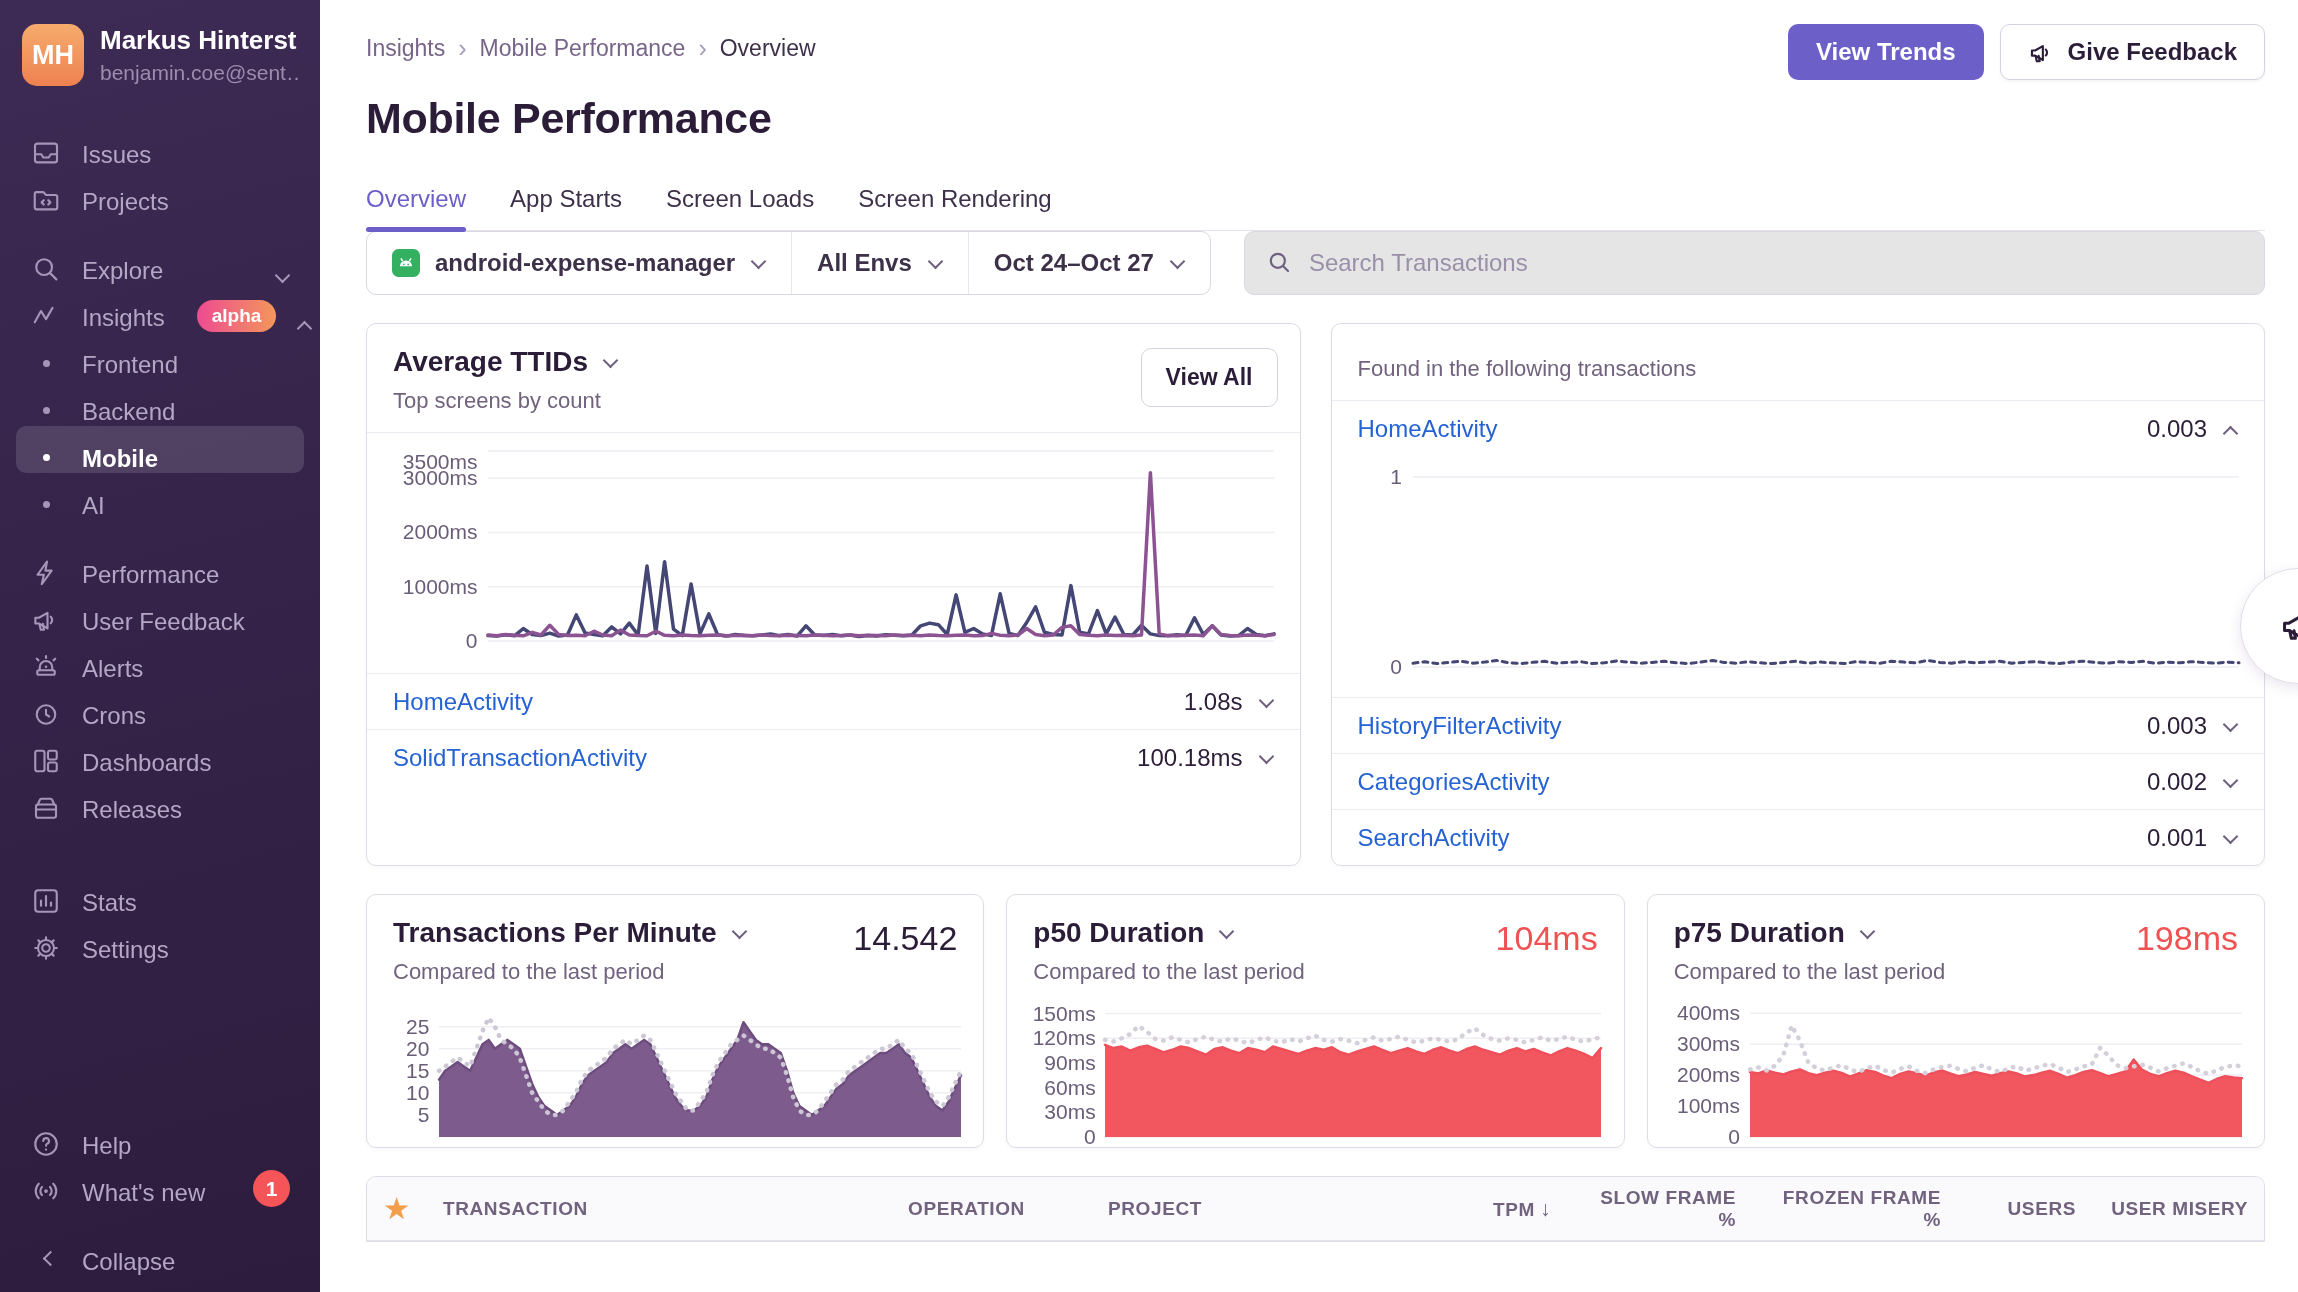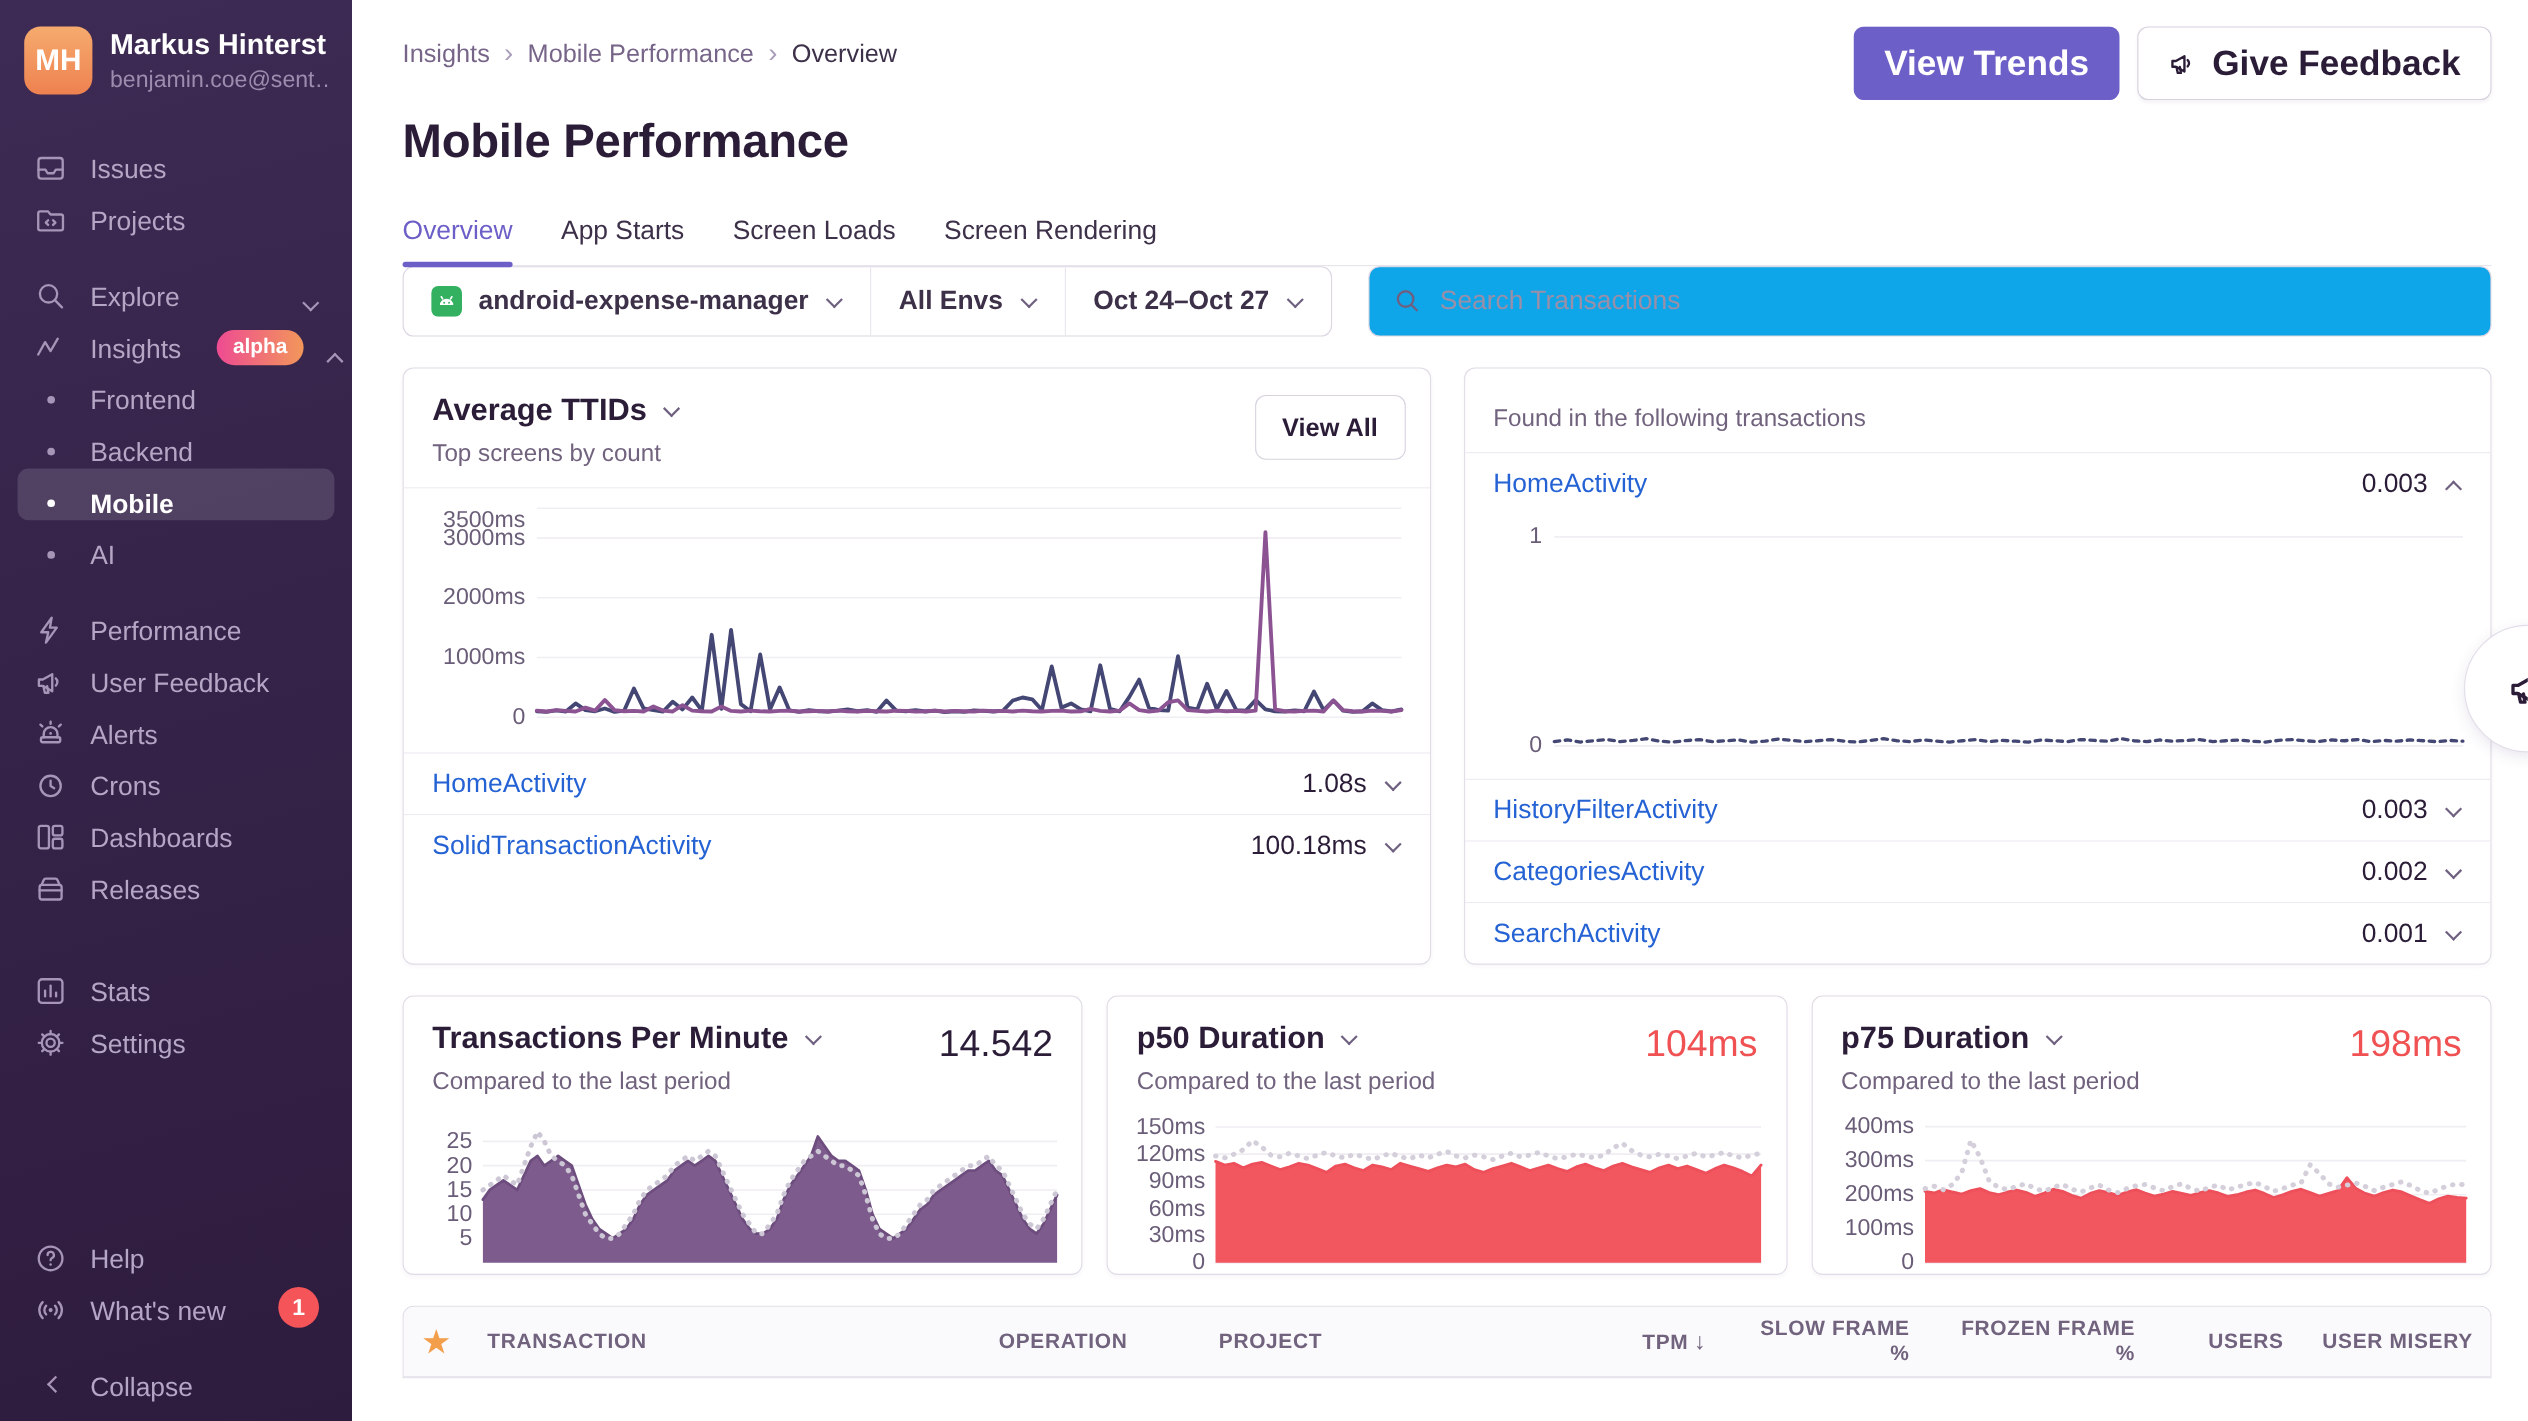--- a/index.html
+++ b/index.html
@@ -41,35 +41,35 @@
   .dim { color:#a795b8; }
 
   
   .main { flex:1; position:relative; padding:0 33px 0 46px; min-width:0; }
   .topbar { display:flex; justify-content:space-between; align-items:flex-start; margin-top:24px; }
   .breadcrumb { display:flex; align-items:center; gap:13px; font-size:23px; color:#776589; margin-top:10px; }
   .breadcrumb .sep { color:#a99dbb; font-size:25px; }
   .breadcrumb .current { color:#3d3049; }
   .crumb { cursor:pointer; }
   .actions { display:flex; gap:16px; }
-  .btn { font-size:32px; font-weight:700; border-radius:10px; padding:0 27px; height:67px; display:inline-flex;
+  .btn { font-size:24px; font-weight:700; border-radius:10px; padding:0 27px; height:56px; display:inline-flex;
          align-items:center; gap:13px; cursor:pointer; border:1px solid transparent; }
   .btn-primary { background:#6c5fc7; color:#fff; }
   .btn-default { background:#fff; border-color:#d8d2df; color:#2b1d38; box-shadow:0 2px 3px rgba(45,0,85,.05); }
   .page-title { font-size:43px; font-weight:700; color:#2b1d38; margin-top:14px; letter-spacing:-.3px; }
   .tabs { display:flex; gap:44px; margin-top:42px; border-bottom:1px solid #e7e3ec; }
   .tab { font-size:24px; color:#3d3049; padding-bottom:17px; position:relative; cursor:pointer; }
   .tab.active { color:#6c5fc7; }
   .tab.active::after { content:""; position:absolute; left:0; right:0; bottom:-2px; height:5px; background:#6c5fc7; border-radius:3px; }
 
   .filterbar { display:flex; gap:33px; }
   .filter-group { display:flex; align-items:stretch; border:1px solid #dcd6e2; border-radius:10px; height:64px; background:#fff; }
   .filter-seg { display:flex; align-items:center; gap:15px; padding:0 25px; font-size:24px; font-weight:600; color:#3d3049; cursor:pointer; }
   .filter-seg + .filter-seg { border-left:1px solid #e9e5ee; }
-  .search { flex:1; display:flex; align-items:center; gap:16px; border:1px solid #dcd6e2; border-radius:10px; height:64px; padding:0 22px; background:#0ea5e9; }
+  .search { flex:1; display:flex; align-items:center; gap:16px; border:1px solid #dcd6e2; border-radius:10px; height:64px; padding:0 22px; background:#e5e5e5; }
   .search input { border:none; outline:none; font-size:24px; color:#3d3049; flex:1; font-family:inherit; background:transparent; }
   .search input::placeholder { color:#9a8fa8; }
 
   .cards-row1 { display:flex; gap:30px; margin-top:28px; }
   .card { border:1px solid #e0dbe6; border-radius:10px; background:#fff; box-shadow:0 2px 4px rgba(45,0,85,.03); }
   .card.half { flex:1; min-width:0; }
   .card-head { padding:22px 26px 18px; position:relative; }
   .card-title { font-size:28px; font-weight:700; color:#2b1d38; display:flex; align-items:center; gap:14px; }
   .card-sub { font-size:22px; color:#71637e; margin-top:10px; }
   .viewall { position:absolute; right:22px; top:24px; }

